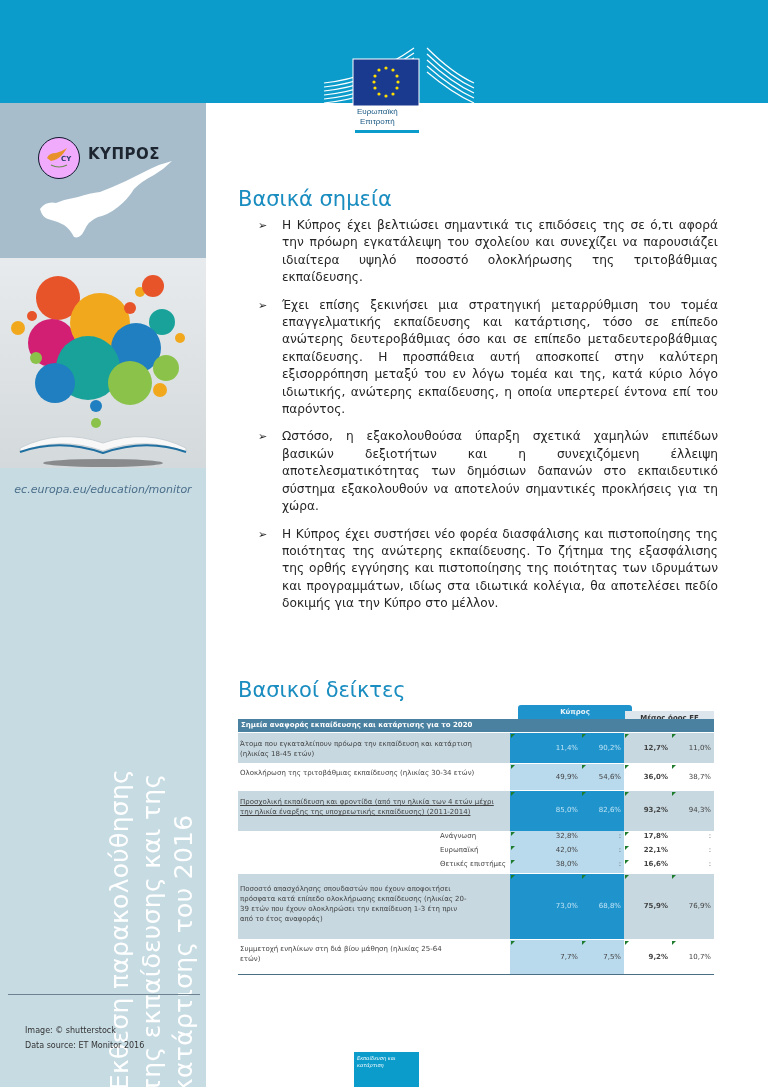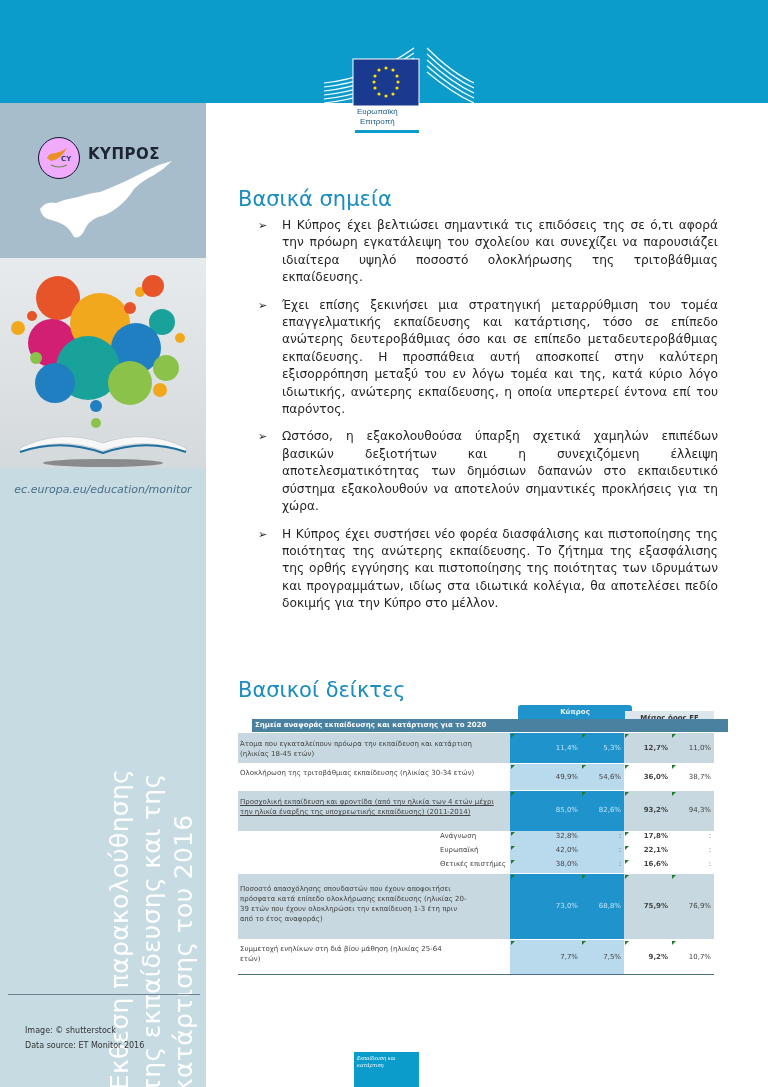--- a/index.html
+++ b/index.html
@@ -68,21 +68,21 @@
     }
     .arrow { position: absolute; left: 20px; top: 0; font-size: 11px; color: #222; }
 
     .indicators { position: absolute; left: 238px; top: 676px; width: 476px; }
     .tbl { position: absolute; left: 238px; top: 705px; width: 476px; font-size: 7px; color: #444; }
     .colhead { position: absolute; top: 0; height: 14px; font-size: 7px; font-weight: bold; text-align: center; line-height: 14px; }
     .colhead.cy { left: 264px; width: 114px; background: #1f93cc; color: #e8f4fa; border-radius: 3px 3px 0 0; margin-left: 16px; }
     .colhead.eu { left: 387px; width: 89px; background: #dce6ec; color: #333; margin-top: 6px; }
     .bandhead {
       position: absolute; left: 0; top: 14px; width: 476px; height: 13px; background: #4a80a0;
-      color: #ffffff; font-weight: bold; font-size: 7px; line-height: 13px; padding-left: 3px; box-sizing: border-box; margin-left: 14px;
+      color: #ffffff; font-weight: bold; font-size: 7px; line-height: 13px; padding-left: 3px; box-sizing: border-box;
     }
     .row { position: absolute; left: 0; width: 476px; }
     .row.shade { background: #c7d8e0; }
     .row .lab { position: absolute; left: 2px; width: 260px; line-height: 10px; }
     .cell { position: absolute; top: 0; height: 100%; box-sizing: border-box; text-align: right; padding-right: 3px; }
     .cell span { position: absolute; right: 3px; }
     .c1 { left: 272px; width: 71px; }
     .c2 { left: 343px; width: 43px; }
     .c3 { left: 386px; width: 47px; font-weight: bold; }
     .c4 { left: 433px; width: 43px; }
@@ -214,21 +214,21 @@
   <div class="bandhead">Σημεία αναφοράς εκπαίδευσης και κατάρτισης για το 2020</div>
 
   <div class="row shade" style="top:28px;height:30px;">
     <div class="lab" style="top:6px;">Άτομα που εγκαταλείπουν πρόωρα την εκπαίδευση και κατάρτιση (ηλικίας 18-45 ετών)</div>
     <div class="cell c1 dark">
         <i class="flag"></i>
         <span style="top:11px">11,4%</span>
       </div>
     <div class="cell c2 dark">
         <i class="flag"></i>
-        <span style="top:11px">5,3%</span>
+        <span style="top:11px">90,2%</span>
       </div>
     <div class="cell c3">
         <i class="flag"></i>
         <span style="top:11px">12,7%</span>
       </div>
     <div class="cell c4">
         <i class="flag"></i>
         <span style="top:11px">11,0%</span>
       </div>
   </div>

